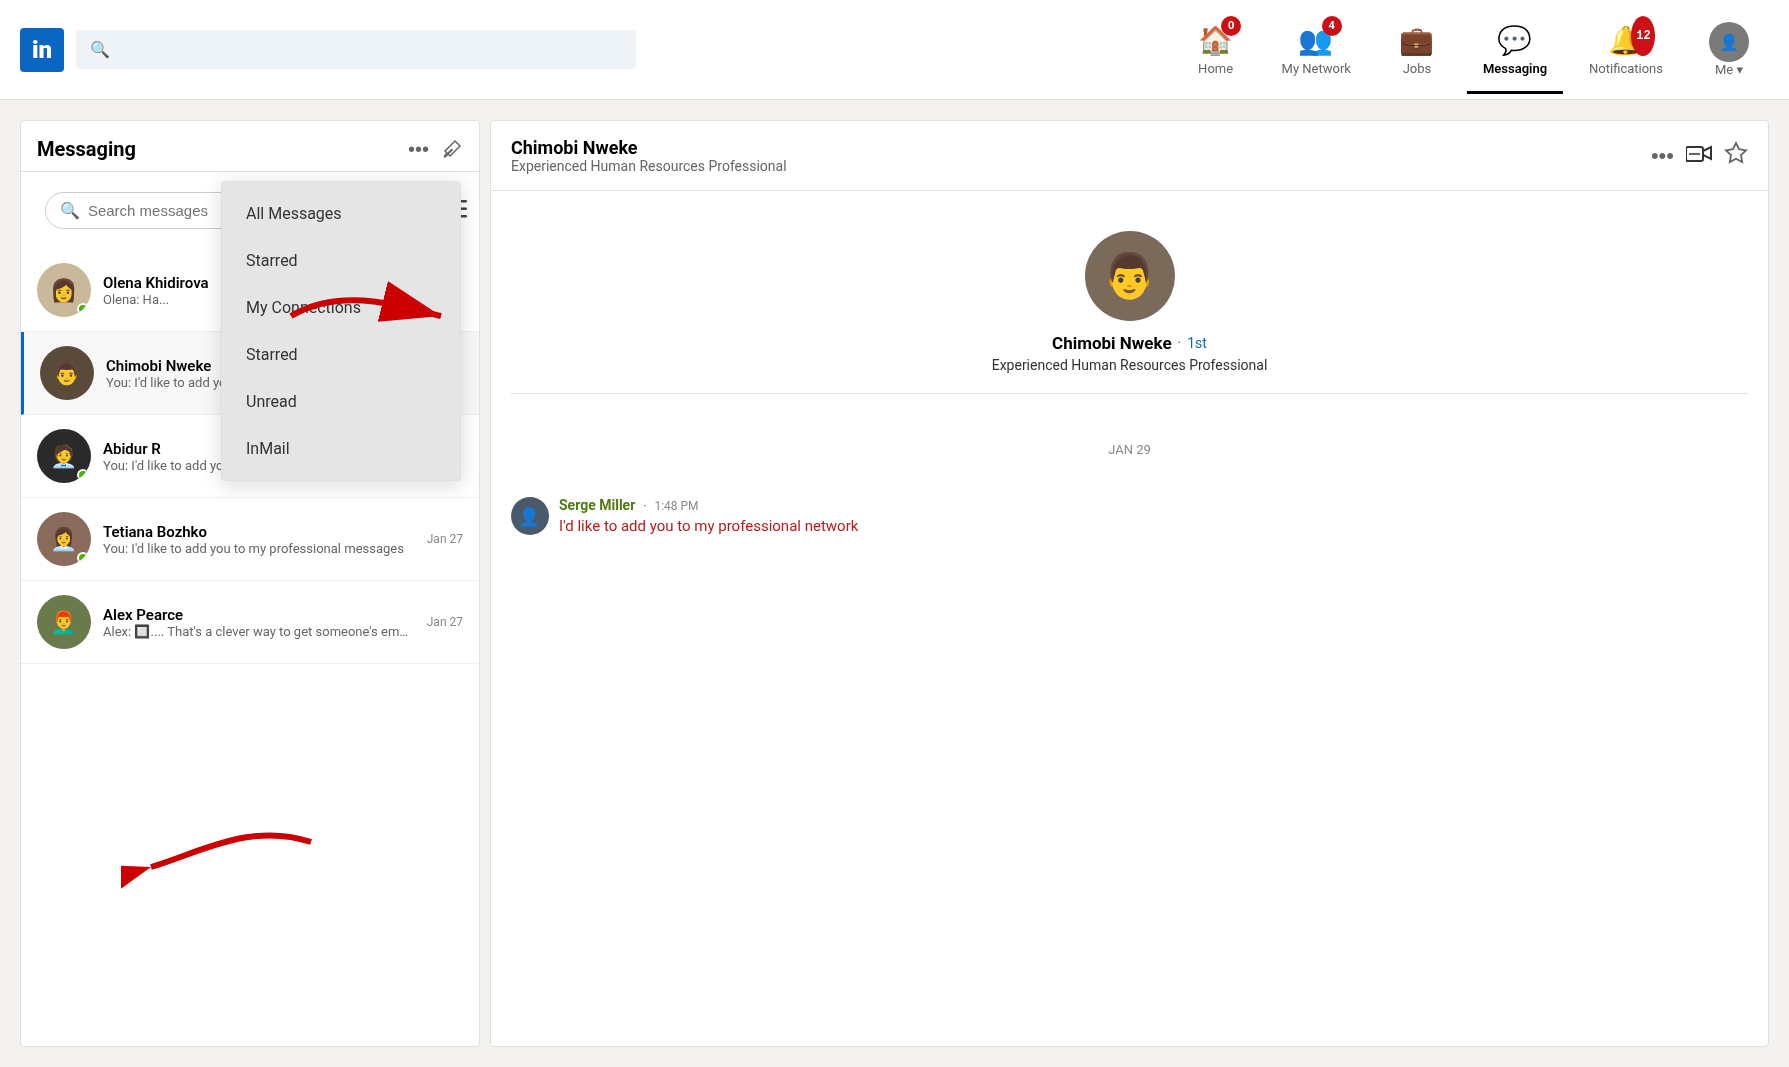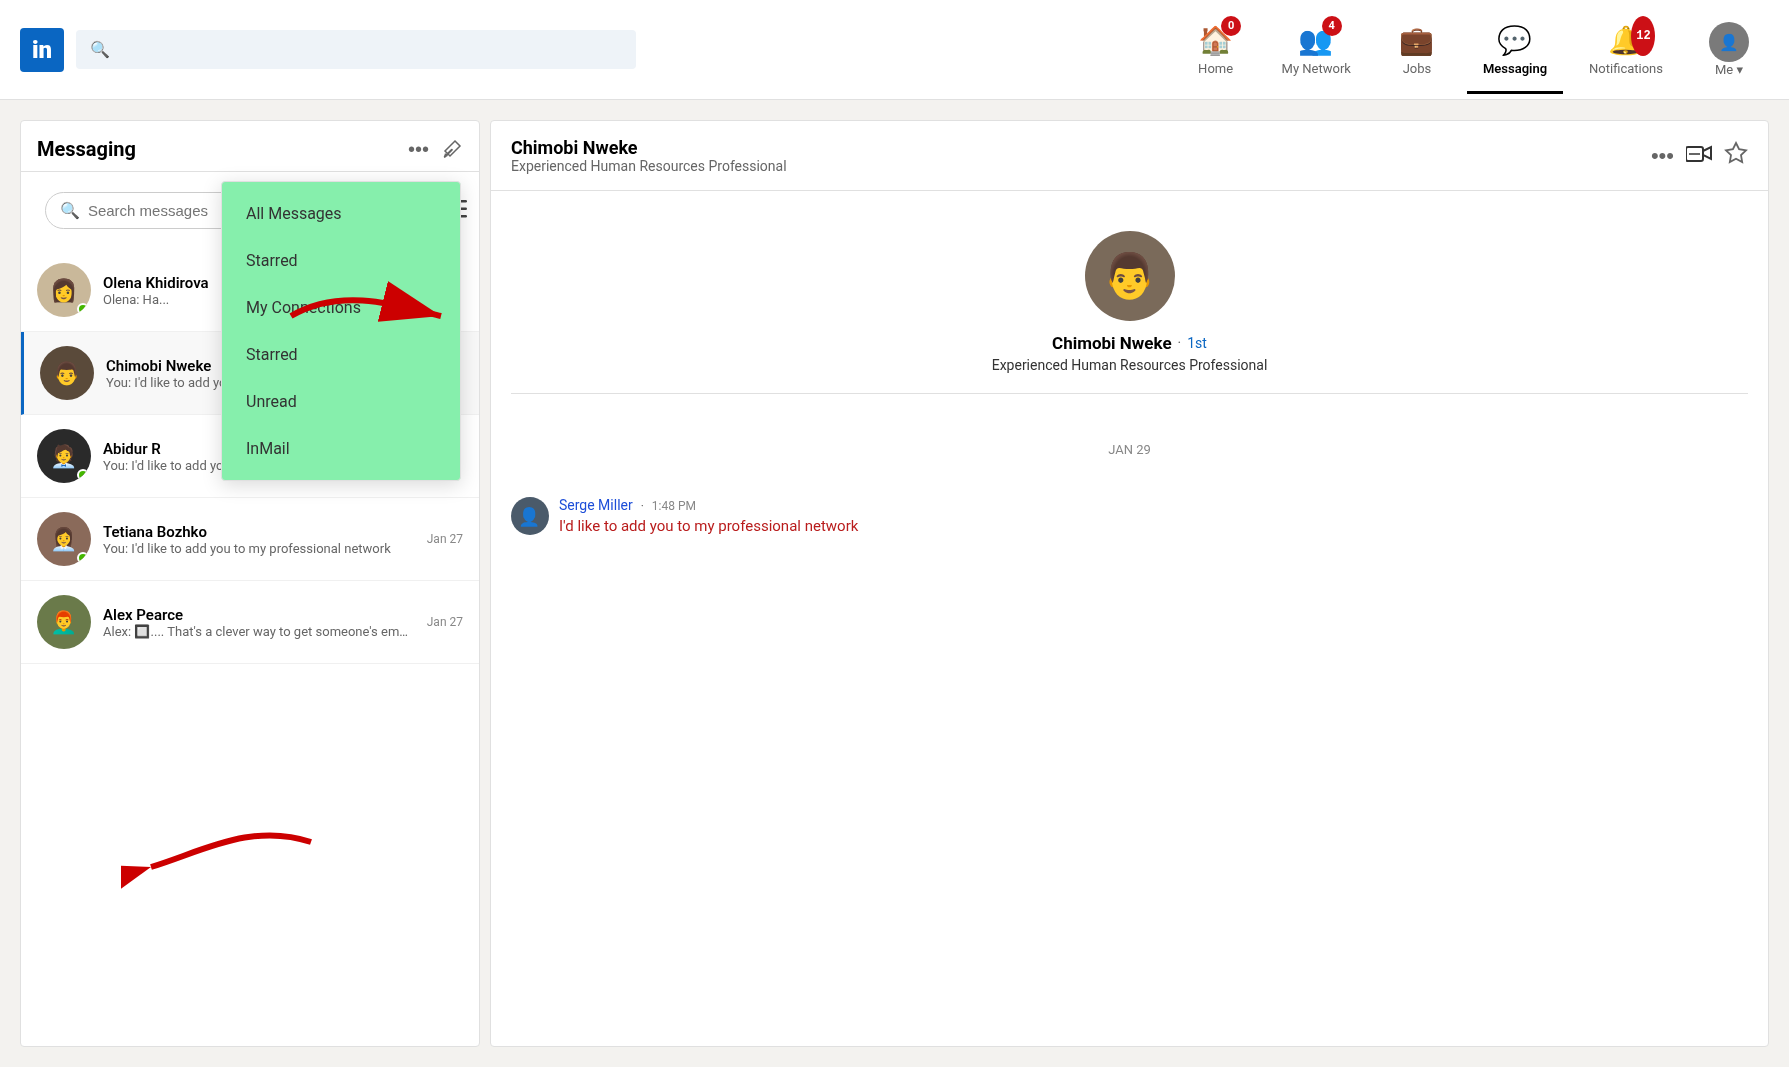--- a/index.html
+++ b/index.html
@@ -142,21 +142,21 @@
     .conv-info { flex: 1; min-width: 0; }
     .conv-name { font-size: 15px; font-weight: 600; color: #000; white-space: nowrap; overflow: hidden; text-overflow: ellipsis; }
     .conv-preview { font-size: 13px; color: #666; white-space: nowrap; overflow: hidden; text-overflow: ellipsis; }
     .conv-time { font-size: 12px; color: #888; flex-shrink: 0; }
 
     
     .filter-dropdown {
       position: absolute;
       top: 60px;
       left: 200px;
-      background: #86efac;
+      background: #e5e5e5;
       border: 1px solid #e0e0e0;
       border-radius: 4px;
       box-shadow: 0 4px 20px rgba(0,0,0,0.15);
       z-index: 100;
       width: 240px;
       padding: 8px 0;
     }
     .dropdown-item {
       padding: 14px 24px;
       font-size: 16px; color: #333;
@@ -210,21 +210,21 @@
     .date-divider { text-align: center; font-size: 13px; color: #888; margin: 24px 0; }
     .message-row { display: flex; align-items: flex-start; gap: 10px; }
     .msg-avatar {
       width: 38px; height: 38px; border-radius: 50%;
       background: #555; flex-shrink: 0;
       display: flex; align-items: center; justify-content: center;
       color: #fff; font-size: 14px;
     }
     .msg-content { flex: 1; }
     .msg-sender-row { display: flex; align-items: baseline; gap: 8px; margin-bottom: 4px; }
-    .msg-sender { font-size: 14px; font-weight: 400; color: #1d4ed8; }
+    .msg-sender { font-size: 14px; font-weight: 700; color: #4d7c0f; }
     .msg-time { font-size: 12px; color: #888; }
     .msg-text { font-size: 15px; color: #b91c1c; }
   </style>
 </head>
 <body>
 
 <nav class="top-nav">
   <div class="linkedin-logo">in</div>
   <div class="search-bar">
     <span>🔍</span>
@@ -352,21 +352,21 @@
         <div class="conv-time"></div>
       </div>
 
       <div class="conv-item">
         <div class="conv-avatar" style="background:#8a6a5a;">
           <span style="font-size:22px;">👩‍💼</span>
           <div class="online-dot"></div>
         </div>
         <div class="conv-info">
           <div class="conv-name">Tetiana Bozhko</div>
-          <div class="conv-preview">You: I'd like to add you to my professional network</div>
+          <div class="conv-preview">You: I'd like to add you to my professional messages</div>
         </div>
         <div class="conv-time">Jan 27</div>
       </div>
 
       <div class="conv-item">
         <div class="conv-avatar" style="background:#6a7a4a;">
           <span style="font-size:22px;">👨‍🦰</span>
         </div>
         <div class="conv-info">
           <div class="conv-name">Alex Pearce</div>

